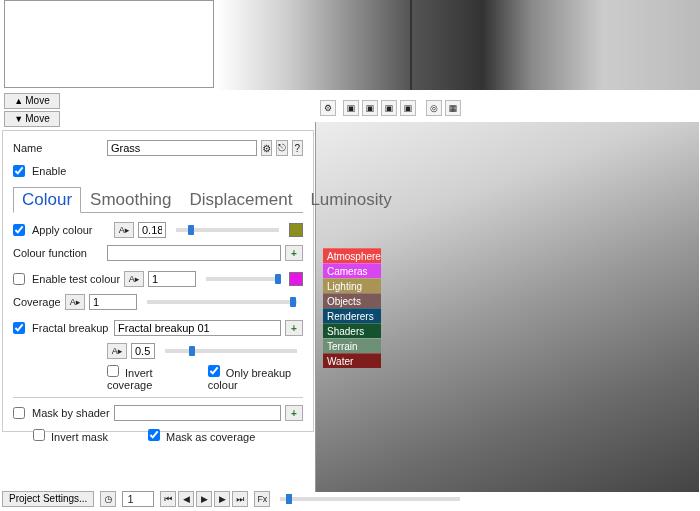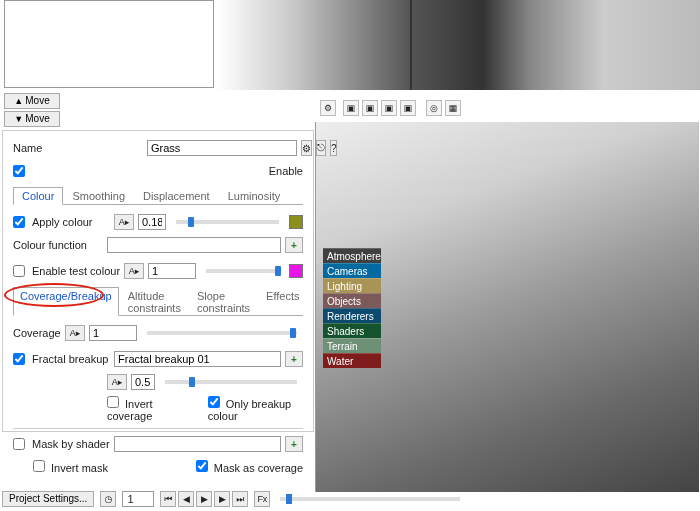--- a/index.html
+++ b/index.html
@@ -16,37 +16,37 @@
   
   .toolbar-row { position: absolute; left: 320px; top: 100px; display: flex; gap: 4px; align-items: center; }
   .tb-icon { width: 16px; height: 16px; border: 1px solid #bbb; background: #f4f4f4; display:flex; align-items:center; justify-content:center; font-size:9px; }
   .tb-group { display:flex; gap:3px; padding: 0 3px; }
   
   
   .right-viewport { position: absolute; left: 315px; top: 122px; right: 1px; height: 370px; background: linear-gradient(to bottom, #e8e8e8 0%, #aaa 30%, #888 50%, #666 70%, #444 100%); background: linear-gradient(160deg, #ededed 0%, #d0d0d0 25%, #9a9a9a 50%, #6b6b6b 75%, #444 100%); border-left:1px solid #999; }
   
   .node-stack { position: absolute; left: 323px; top: 248px; width: 58px; }
   .node { height: 15px; line-height: 15px; font-size: 10px; color: #fff; padding-left: 4px; border-top:1px solid rgba(255,255,255,.2); }
-  .n0{background:#404040}.n1{background:#0369a1}.n2{background:#a99456}.n3{background:#7d5a5a}.n4{background:#0c4a6e}.n5{background:#14532d}.n6{background:#6e9076}.n7{background:#7f1d1d}
+  .n0{background:#ef4444}.n1{background:#d946ef}.n2{background:#a99456}.n3{background:#7d5a5a}.n4{background:#0c4a6e}.n5{background:#14532d}.n6{background:#6e9076}.n7{background:#7f1d1d}
   
   
   .panel { position: absolute; left: 2px; top: 130px; width: 312px; height: 302px; background: #fff; border: 1px solid #ccc; padding: 8px 10px; }
-  .row { display: flex; align-items: center; margin-bottom: 5px; min-height: 18px; gap: 4px; justify-content: space-between; }
+  .row { display: flex; align-items: center; margin-bottom: 5px; min-height: 18px; gap: 4px; }
   .row label { min-width: 90px; }
   input[type=text].field { border: 1px solid #999; height: 16px; padding: 0 3px; font-size: 11px; background: #fff; }
   input[type=checkbox] { width:12px; height:12px; margin-right:3px; }
   .icon-btn { width: 18px; height: 16px; border: 1px solid #aaa; background: #eee; display:inline-flex; align-items:center; justify-content:center; font-size:10px; cursor:pointer; }
   .gear{ }
   .plus{ color:#2a7a2a; font-weight:bold; }
   .help{ }
   .swatch { width:14px; height:14px; border:1px solid #777; }
   .sw-olive{ background:#8a8f1e; } .sw-magenta{ background:#e815e8; }
   
   .tabs { display:flex; border-bottom:1px solid #aaa; margin: 6px 0 8px 0; }
-  .tab { padding: 2px 8px; font-size:11px; border:1px solid transparent; border-bottom:none; color:#666; cursor:pointer; position:relative; top:1px; }
+  .tab { padding: 2px 8px; font-size:17px; border:1px solid transparent; border-bottom:none; color:#666; cursor:pointer; position:relative; top:1px; }
   .tab.active { color:#1a58c8; border-color:#aaa; background:#fff; border-bottom:1px solid #fff; }
   
   .subtabs { display:flex; border-bottom:1px solid #aaa; margin: 6px 0 8px 0; gap: 2px; }
   .subtab { padding:2px 6px; font-size:11px; color:#666; cursor:pointer; border:1px solid transparent; border-bottom:none; position:relative; top:1px; }
   .subtab.active { color:#1a58c8; border-color:#aaa; background:#fff; border-bottom:1px solid #fff; }
   
   .circled { position: relative; display:inline-block; }
   .circled::after { content:""; position:absolute; left:-10px; top:-5px; width: 96px; height: 20px; border:2px solid #d21; border-radius: 50%; pointer-events:none; }
   
   .slider { flex:1; height:4px; background:#ddd; position:relative; margin:0 6px; }
@@ -99,21 +99,21 @@
   <div class="node n3">Objects</div>
   <div class="node n4">Renderers</div>
   <div class="node n5">Shaders</div>
   <div class="node n6">Terrain</div>
   <div class="node n7">Water</div>
 </div>
 
 <div class="panel">
   <div class="row">
     <label>Name</label>
-    <input type="text" class="field" style="flex: 1 1 0%; margin-left: 40px;" value="Grass">
+    <input type="text" class="field" style="flex: 1 1 0%;" value="Grass">
     <span class="icon-btn gear">⚙</span>
     <span class="icon-btn">⎋</span>
     <span class="icon-btn help">?</span>
   </div>
   <div class="row">
     <input type="checkbox" checked="" style="">
     <span>Enable</span>
   </div>
 
   <div class="tabs">
@@ -142,26 +142,20 @@
     <input type="checkbox" style="">
     <span style="min-width:78px">Enable test colour</span>
     <span class="A-btn">A▸</span>
     <input type="text" class="field" style="width: 48px;" value="1">
     <div class="slider">
         <div class="thumb" style="left:95%"></div>
       </div>
     <span class="swatch sw-magenta"></span>
   </div>
 
-  <div class="subtabs">
-    <div class="subtab active circled">Coverage/Breakup</div>
-    <div class="subtab">Altitude constraints</div>
-    <div class="subtab">Slope constraints</div>
-    <div class="subtab">Effects</div>
-  </div>
 
   <div class="row">
     <label style="min-width:48px">Coverage</label>
     <span class="A-btn">A▸</span>
     <input type="text" class="field" style="width: 48px;" value="1">
     <div class="slider">
         <div class="thumb" style="left:95%"></div>
       </div>
   </div>
 

